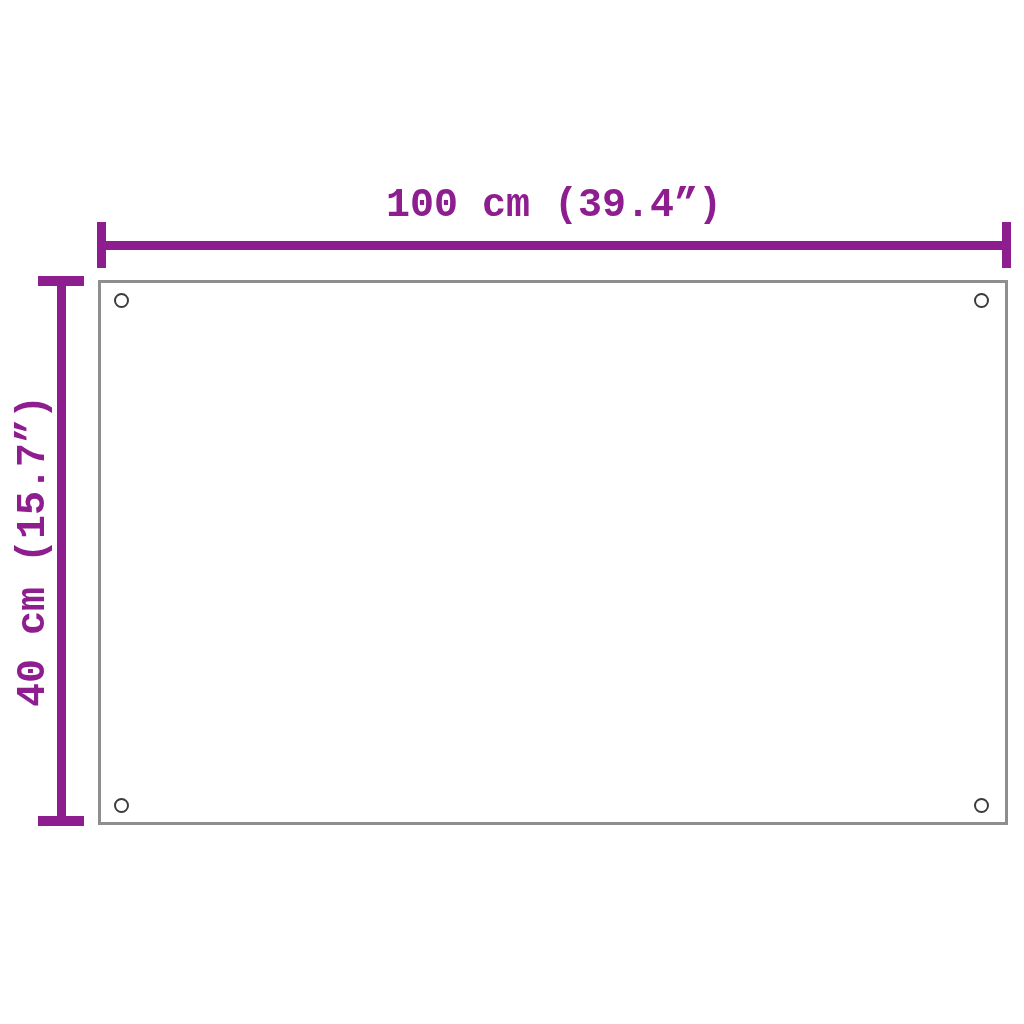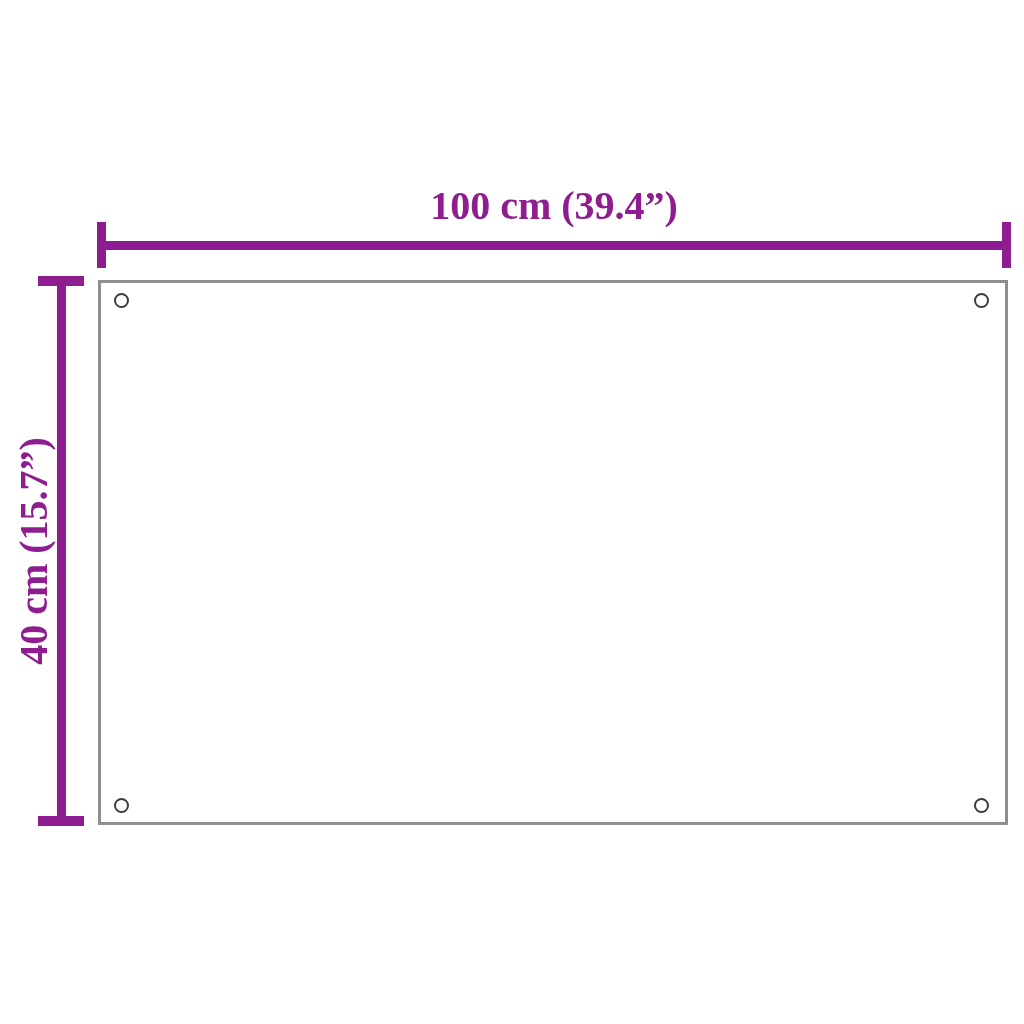--- a/index.html
+++ b/index.html
@@ -10,21 +10,21 @@
     --bg: #FFFFFF;
   }
   * { margin: 0; padding: 0; box-sizing: border-box; }
   html, body { background: var(--bg); }
   .canvas {
     position: relative;
     width: 1024px;
     height: 1024px;
     background: var(--bg);
     overflow: hidden;
-    font-family: Liberation Serif, serif;
+    font-family: Liberation Mono, monospace;
   }
 
   
   .width-label {
     position: absolute;
     left: 97px;
     top: 184px;
     width: 914px;
     text-align: center;
     font-size: 40px;

